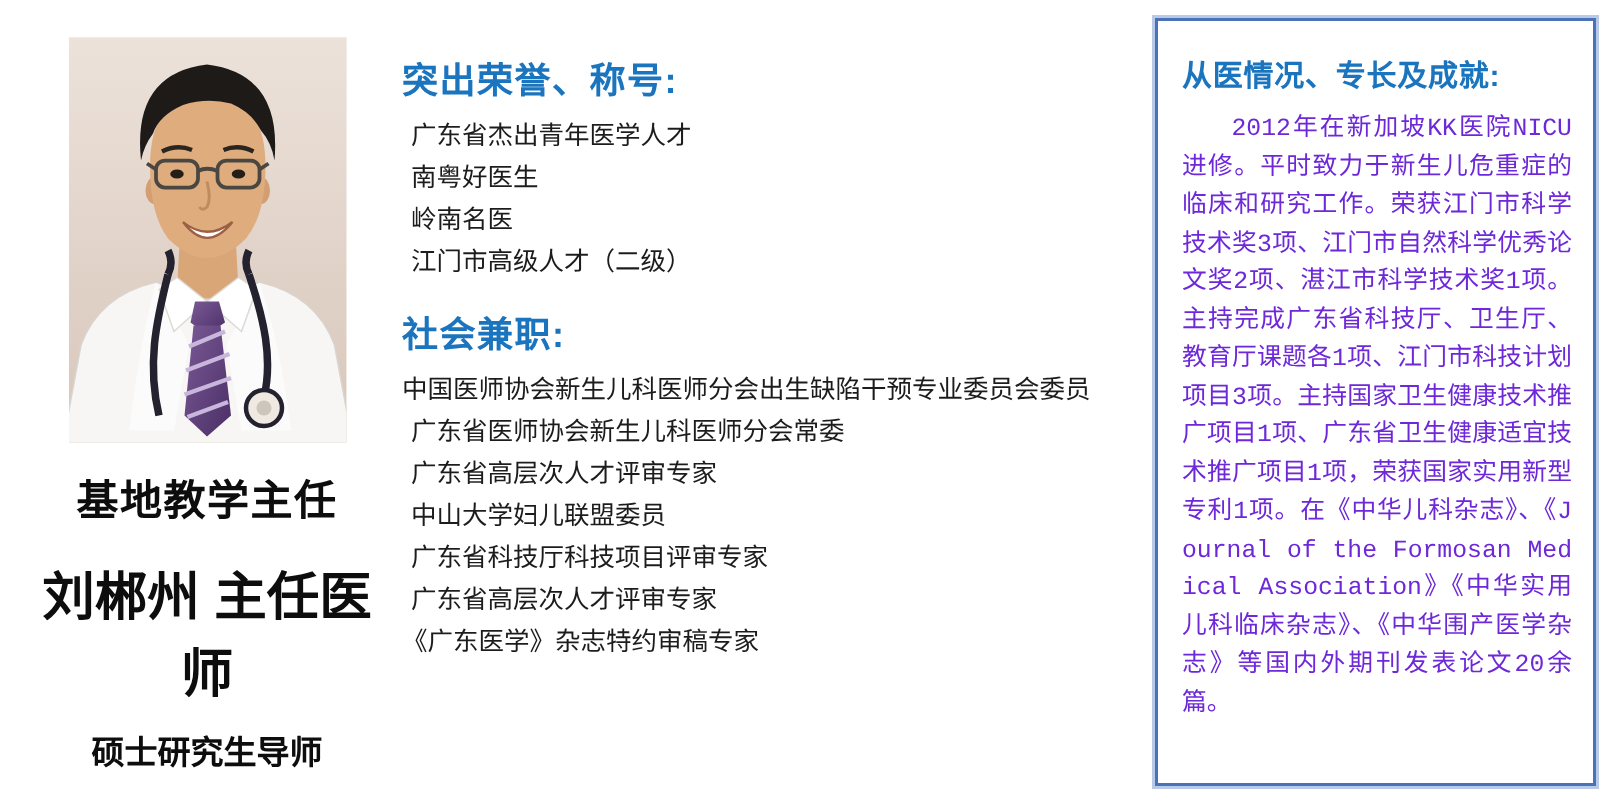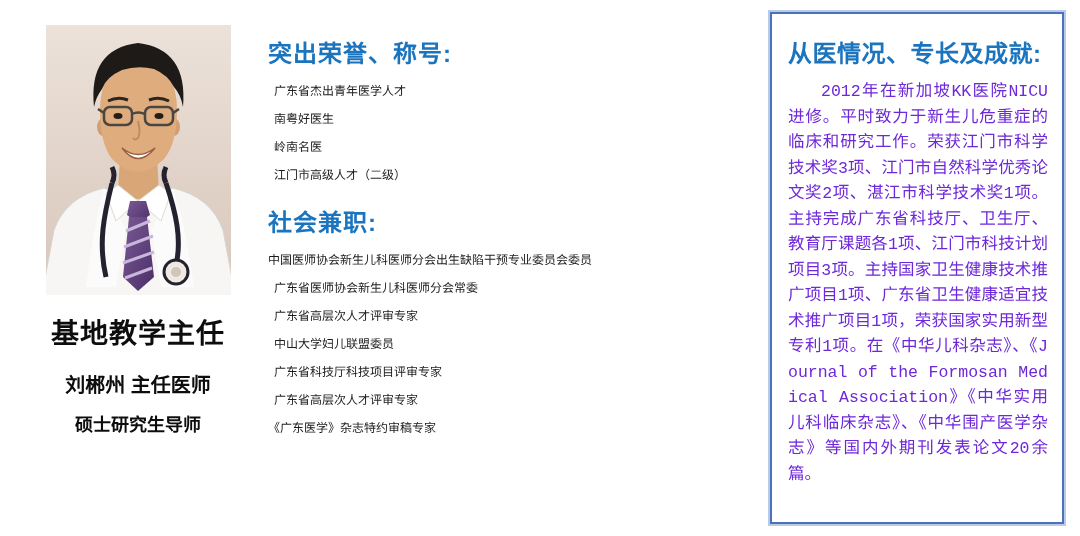--- a/index.html
+++ b/index.html
@@ -28,27 +28,27 @@
   .photo-frame svg { display: block; }
   .role-title {
     margin-top: 16px;
     font-size: 28px;
     font-weight: 700;
     color: #0d0d0d;
     letter-spacing: 1px;
   }
   .doctor-name {
     margin-top: 18px;
-    font-size: 20px;
+    font-size: 35px;
     font-weight: 700;
     color: #0d0d0d;
   }
   .degree-title {
     margin-top: 12px;
-    font-size: 18px;
+    font-size: 22px;
     font-weight: 700;
     color: #0d0d0d;
   }
 
   
   .mid-col {
     position: absolute;
     left: 268px; top: 34px;
     width: 500px;
   }
@@ -58,41 +58,41 @@
     color: #1b74be;
     margin: 0 0 8px 0;
     letter-spacing: 1px;
   }
   .mid-col .section-heading.second { margin-top: 14px; }
   ul.plain-list {
     list-style: none;
     margin: 0; padding: 0;
   }
   ul.plain-list li {
-    font-size: 12px;
+    font-size: 17px;
     line-height: 28px;
     color: #1c1c1c;
     padding-left: 6px;
     white-space: nowrap;
   }
   ul.plain-list.hang li.no-indent { padding-left: 0; }
 
   
   .right-box {
     position: absolute;
     left: 770px; top: 12px;
     width: 294px; height: 512px;
     box-sizing: border-box;
     border: 2px solid #4a72b9;
     box-shadow: 0 0 0 2px #b9c9e8;
     background: #ffffff;
     padding: 20px 14px 10px 16px;
   }
   .right-box .section-heading {
-    font-size: 24px;
+    font-size: 20px;
     margin-bottom: 10px;
     letter-spacing: 0.5px;
   }
   .achievements-text {
     margin: 0;
     font-size: 16.5px;
     line-height: 25.5px;
     text-align: justify;
     text-indent: 2em;
     color: #6d28d9;

